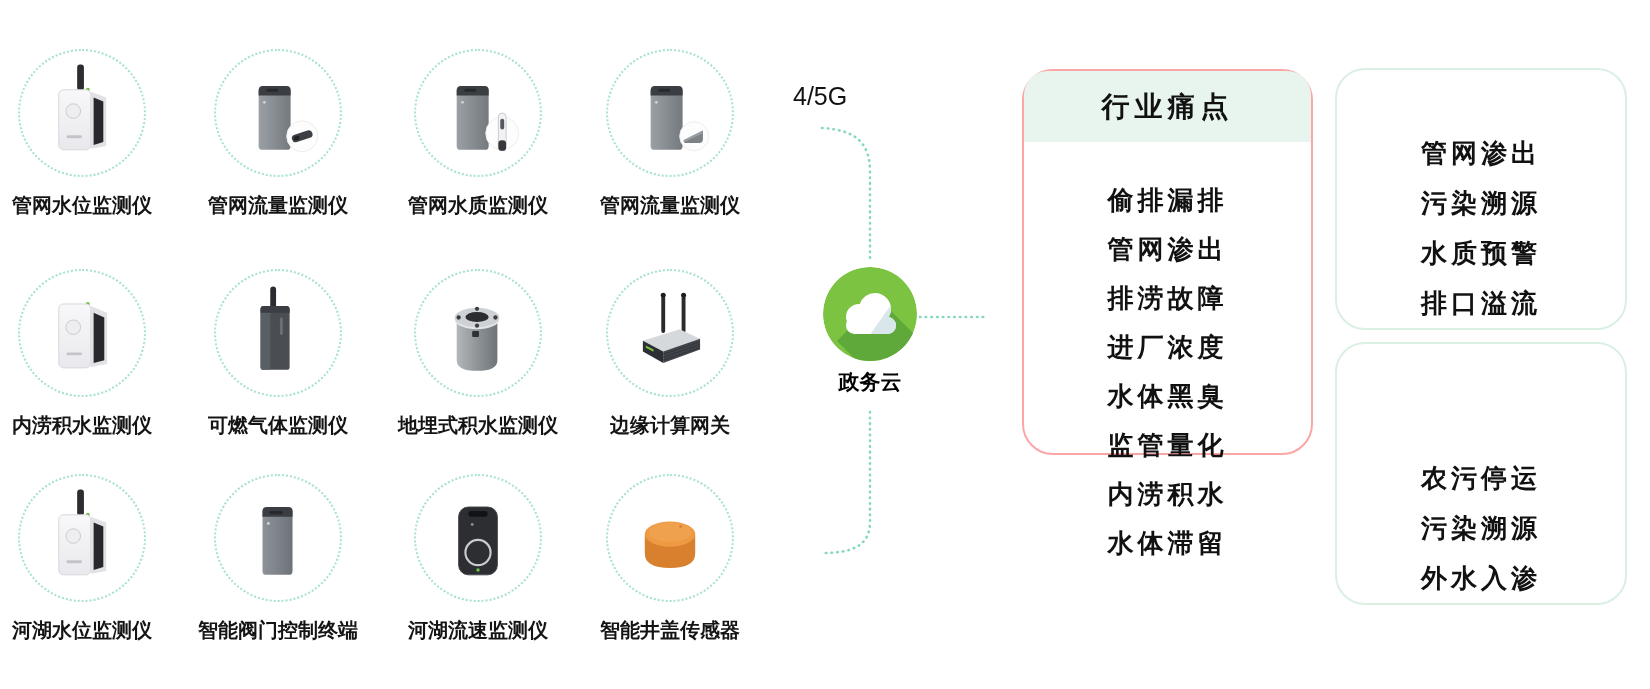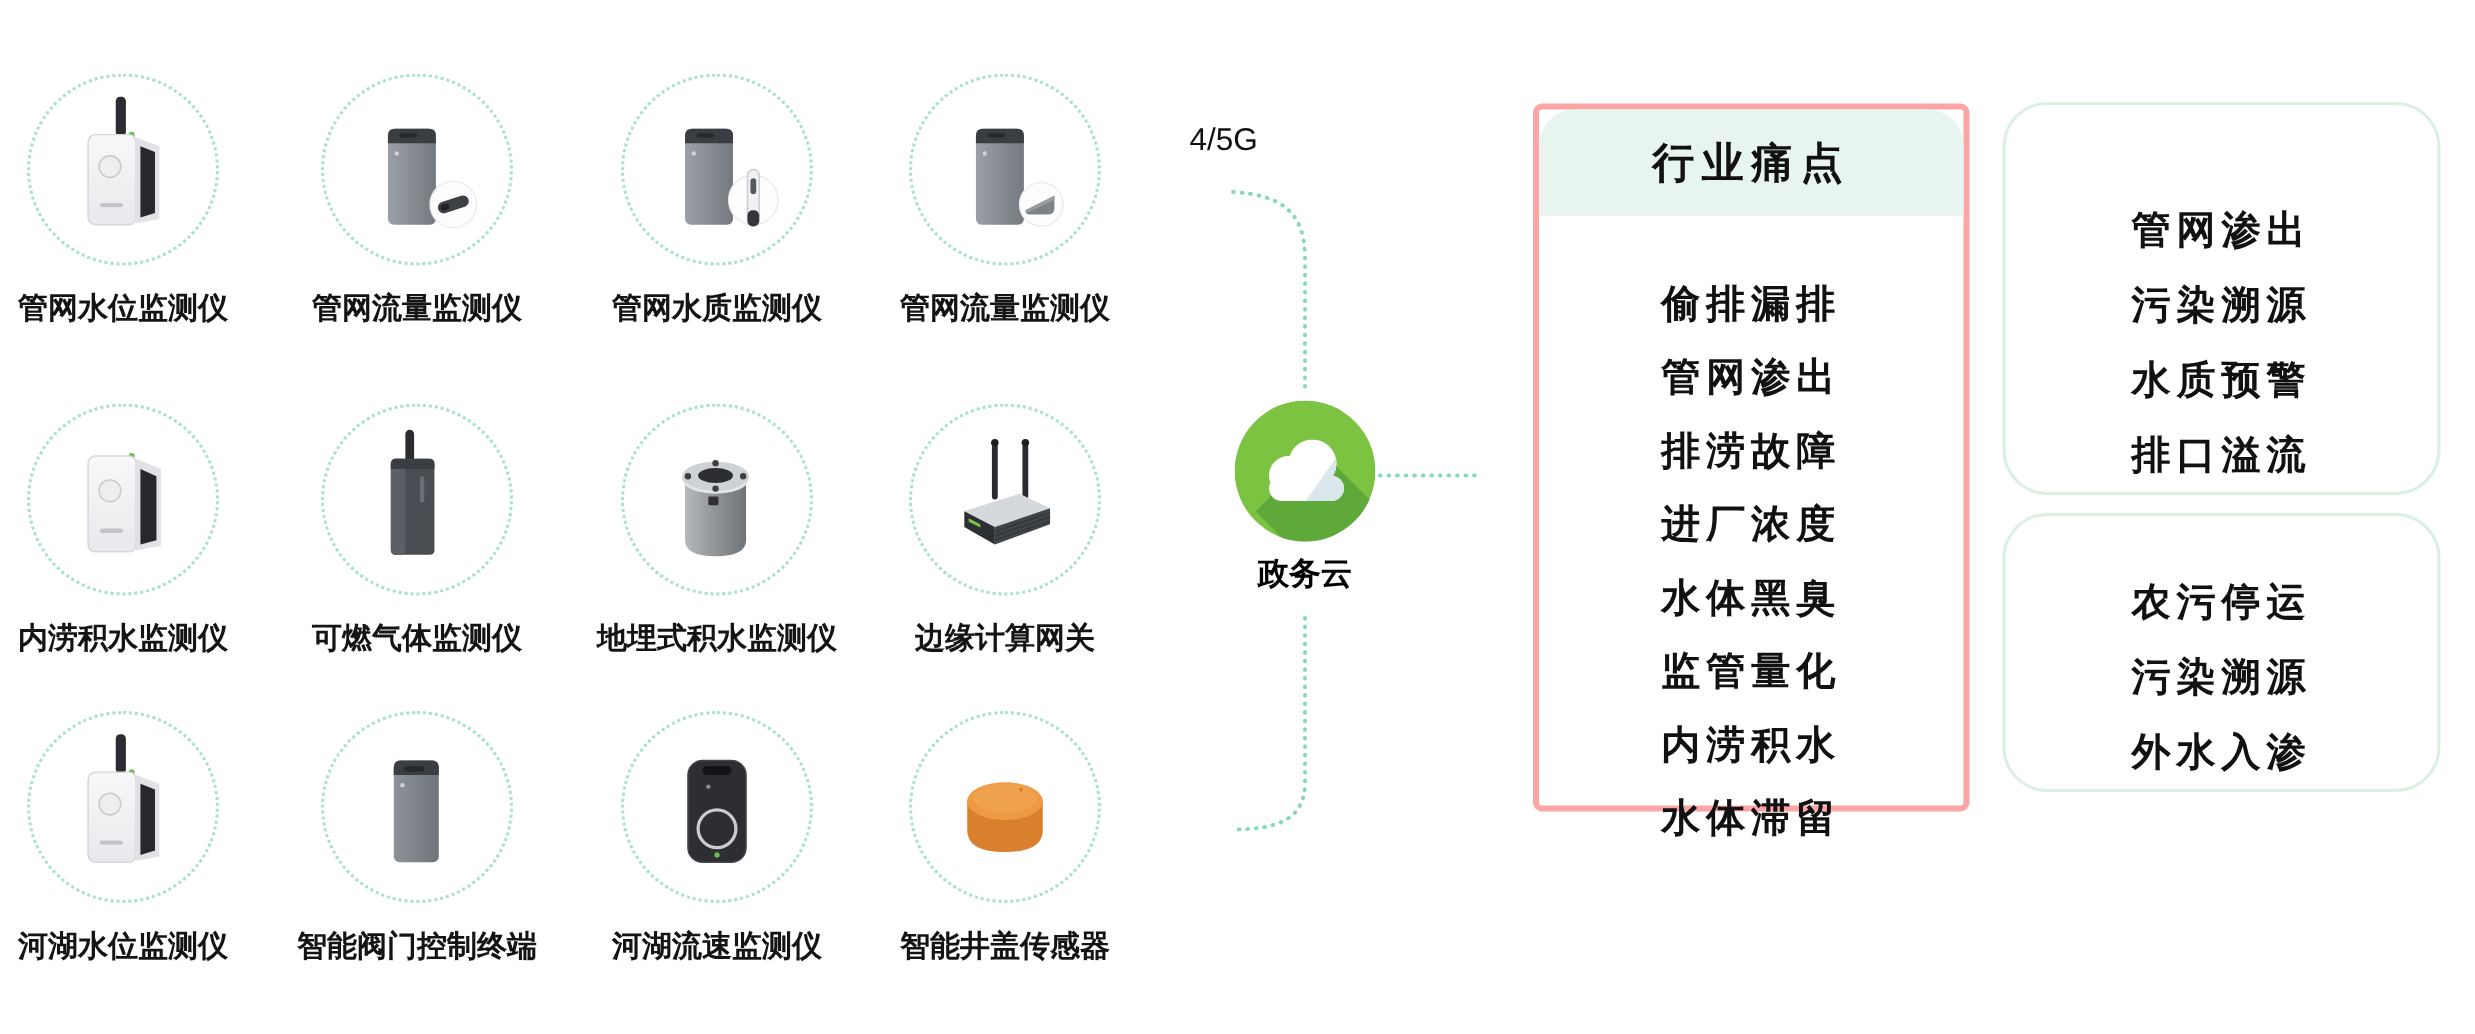--- a/index.html
+++ b/index.html
@@ -10,41 +10,41 @@
   .device-cell{position:absolute;width:200px;text-align:center;}
   .device-circle{width:128px;height:128px;margin:0 auto;border:2px dotted #a6e2cf;border-radius:50%;
     display:flex;align-items:center;justify-content:center;box-sizing:border-box;background:#fff;}
   .device-label{margin-top:15px;font-size:20px;font-weight:600;letter-spacing:0px;color:#141414;white-space:nowrap;}
 
   
   .c1{left:-18px;} .c2{left:178px;} .c3{left:378px;} .c4{left:570px;}
   .r1{top:49px;} .r2{top:269px;} .r3{top:474px;}
 
   
-  .net-label{position:absolute;left:793px;top:82px;font-size:21px;font-weight:500;color:#111;}
+  .net-label{position:absolute;left:793px;top:82px;font-size:25px;font-weight:500;color:#111;}
   .connector-svg{position:absolute;left:0;top:0;width:1650px;height:689px;pointer-events:none;}
   .cloud-wrap{position:absolute;left:823px;top:267px;width:94px;height:94px;}
   .cloud-label{position:absolute;left:820px;top:368px;width:100px;text-align:center;
     font-size:21px;font-weight:600;color:#000000;}
 
   
-  .pain-panel{position:absolute;left:1022px;top:69px;width:291px;height:472px;box-sizing:border-box;
-    background:#ffffff;border:4px solid #fca5a5;border-radius:6px;}
+  .pain-panel{position:absolute;left:1022px;top:69px;width:291px;height:386px;box-sizing:border-box;
+    background:#ffffff;border:2px solid #fca5a5;border-radius:31px;}
   .pain-header{height:71px;background:#e8f5ee;border-radius:24px 24px 0 0;
     display:flex;align-items:center;justify-content:center;}
   .pain-title{font-size:28px;font-weight:700;letter-spacing:5px;color:#111;}
   .pain-list{padding-top:34px;}
   .pain-item{height:49px;line-height:49px;text-align:center;font-size:26px;font-weight:700;
     letter-spacing:4px;color:#111;white-space:nowrap;}
 
   
   .outcome-box{position:absolute;left:1335px;width:292px;box-sizing:border-box;background:#fff;
     border:2px solid #d9f0e3;border-radius:30px;display:flex;flex-direction:column;justify-content:flex-end;}
   .box-top{top:68px;height:262px;padding-top:38px;}
-  .box-bottom{top:342px;height:186px;padding-top:42px;}
+  .box-bottom{top:342px;height:263px;padding-top:42px;}
   .outcome-item{height:50px;line-height:50px;text-align:center;font-size:26px;font-weight:600;
     letter-spacing:4px;color:#111;white-space:nowrap;}
 </style>
 </head>
 <body>
 
 <div class="canvas">
 
   <svg width="0" height="0" style="position:absolute" aria-hidden="true">
     <defs>

